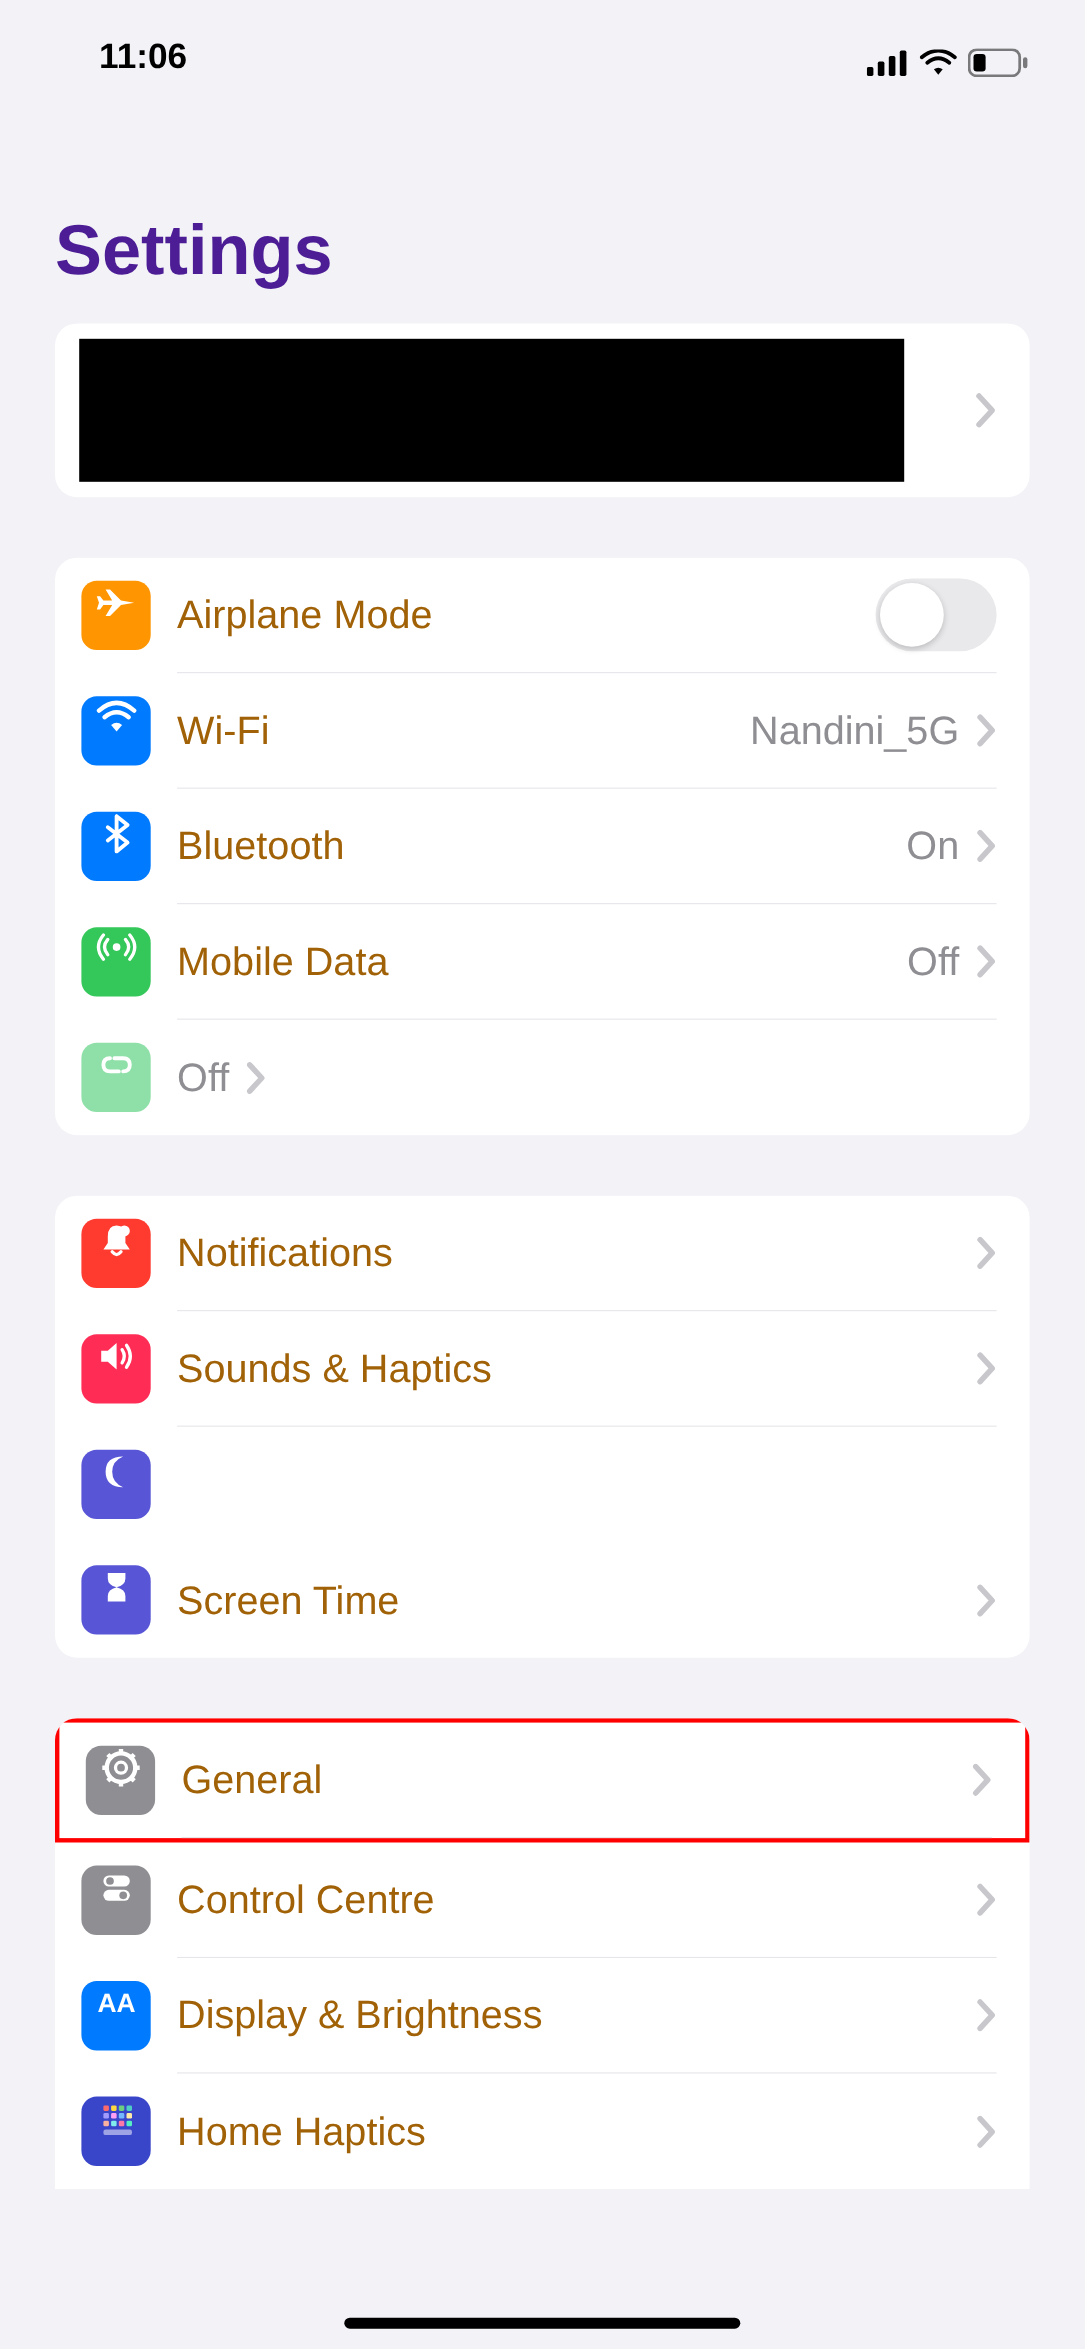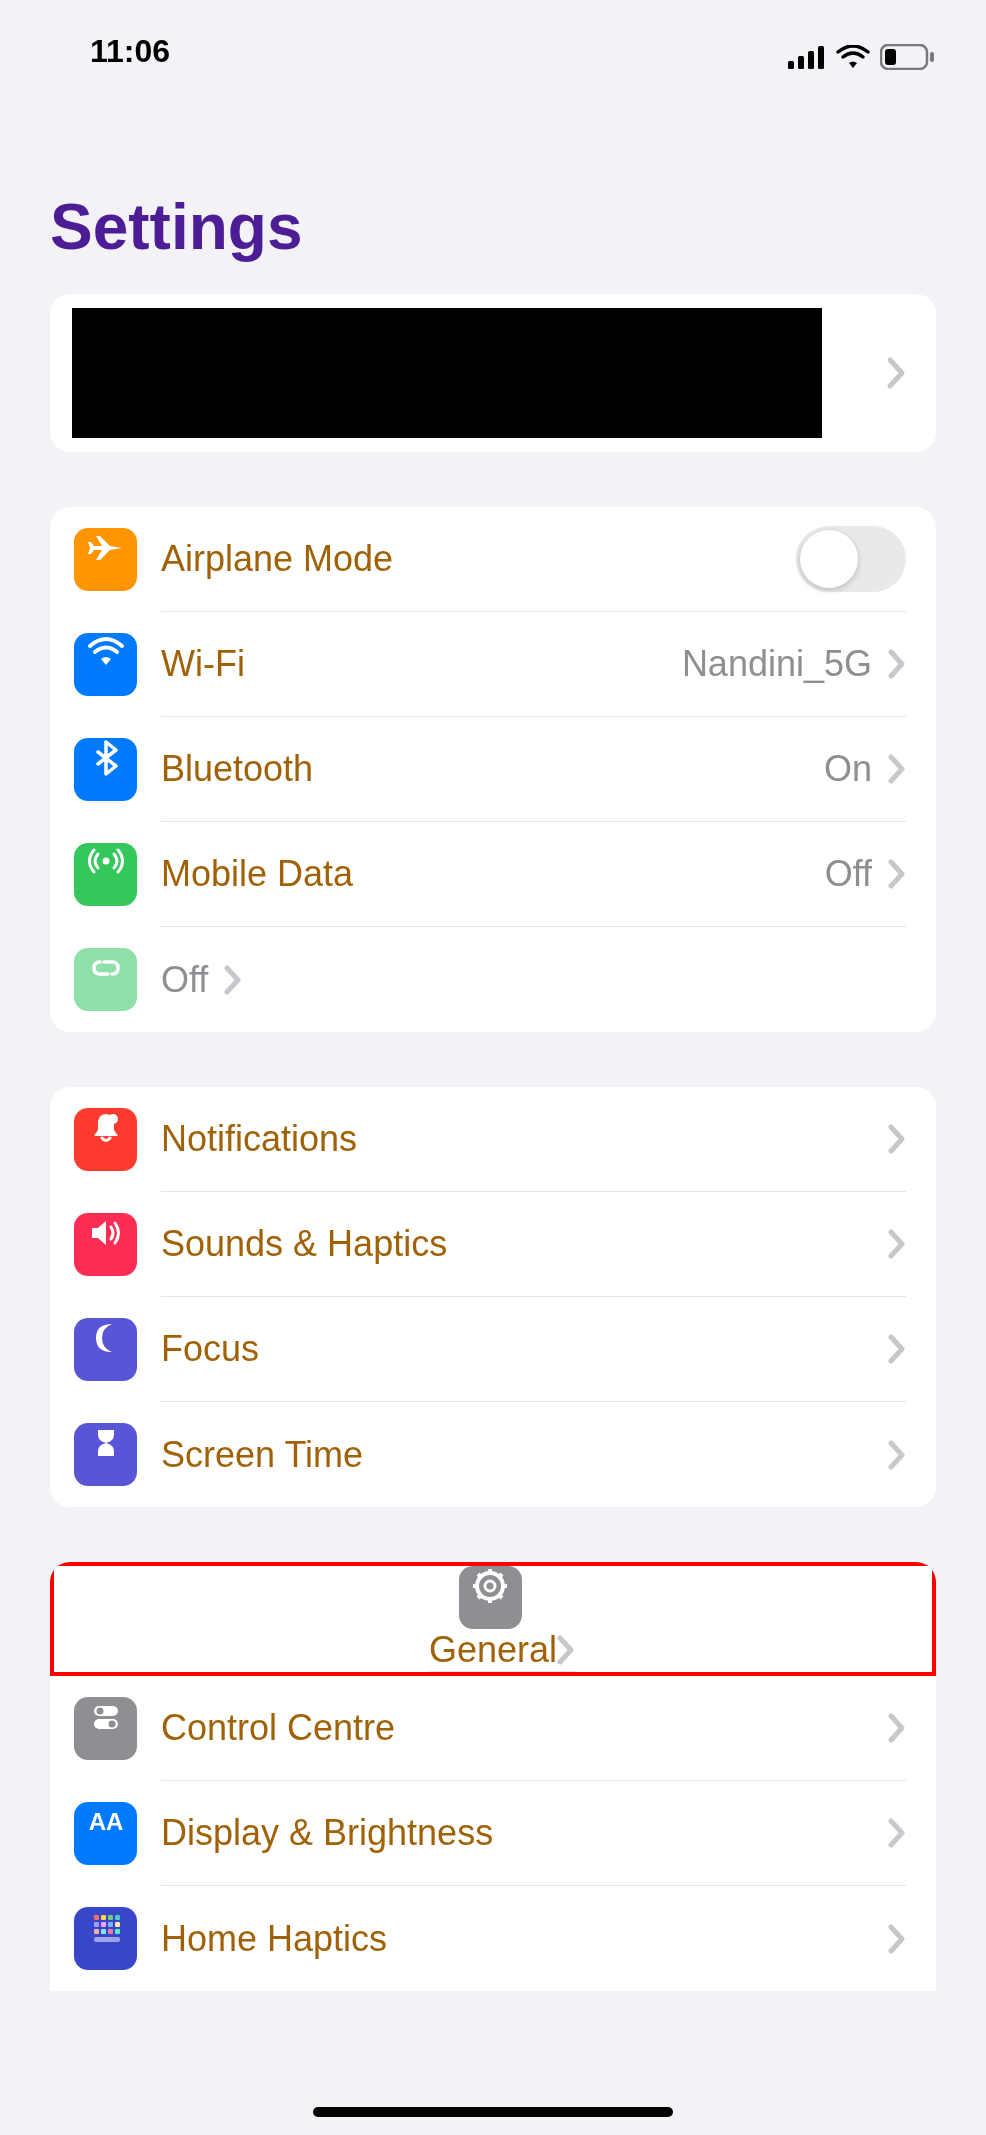--- a/index.html
+++ b/index.html
@@ -116,21 +116,20 @@
       width: 58px;
       height: 58px;
       background: #fff;
       border-radius: 50%;
       top: 4px;
       left: 4px;
       box-shadow: 0 2px 6px rgba(0,0,0,0.2);
     }
     .highlight-row {
       border: 4px solid #ff0000;
-      flex-direction: column;
     }
     .home-indicator {
       position: absolute;
       bottom: 18px;
       left: 50%;
       transform: translateX(-50%);
       width: 360px;
       height: 10px;
       background: #000;
       border-radius: 5px;
@@ -306,28 +305,20 @@
           </svg>
         </span>
     </div>
   </div>
 
   <div class="row">
     <div class="icon-box" style="background:#5856d6">
       <svg width="40" height="40" viewBox="0 0 40 40">
           <path d="M26 6 Q16 10 16 20 Q16 30 26 34 Q10 34 10 20 Q10 6 26 6 Z" fill="#fff"></path>
         </svg>
-    </div>
-    <div class="row-inner">
-      <div class="row-label">Focus</div>
-      <span class="chevron">
-          <svg width="18" height="30" viewBox="0 0 18 30">
-            <path d="M3 3 L14 15 L3 27" stroke="#c7c7cc" stroke-width="5" fill="none" stroke-linecap="round" stroke-linejoin="round"></path>
-          </svg>
-        </span>
     </div>
   </div>
 
   <div class="row">
     <div class="icon-box" style="background:#5856d6">
       <svg width="40" height="40" viewBox="0 0 40 40">
           <path d="M12 7 L28 7 L28 12 Q28 18 20 20 Q28 22 28 28 L28 33 L12 33 L12 28 Q12 22 20 20 Q12 18 12 12 Z" fill="#fff"></path>
         </svg>
     </div>
     <div class="row-inner">

